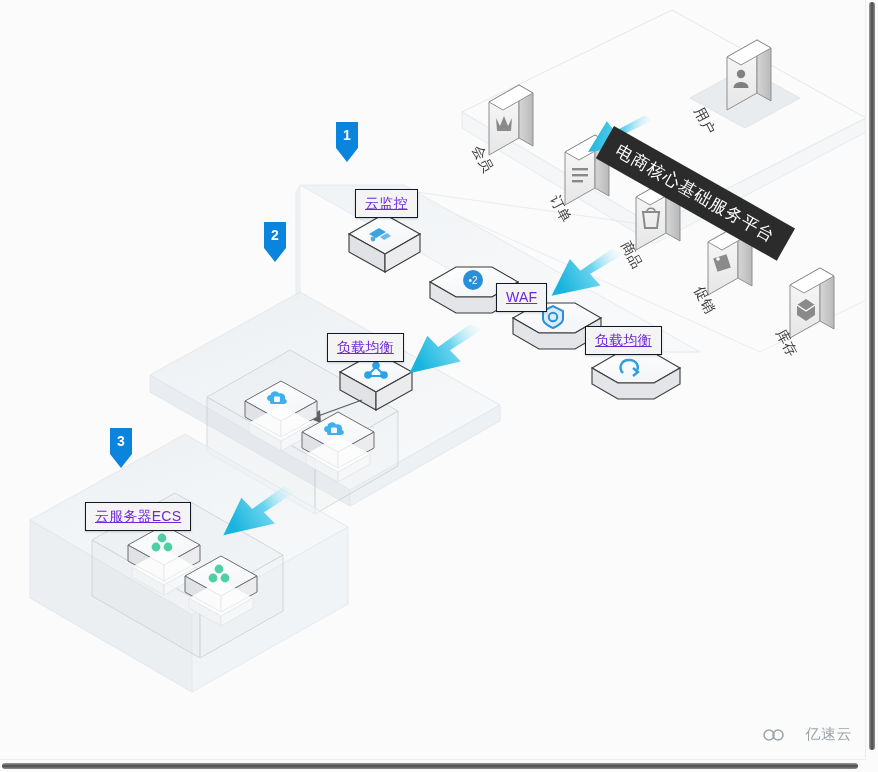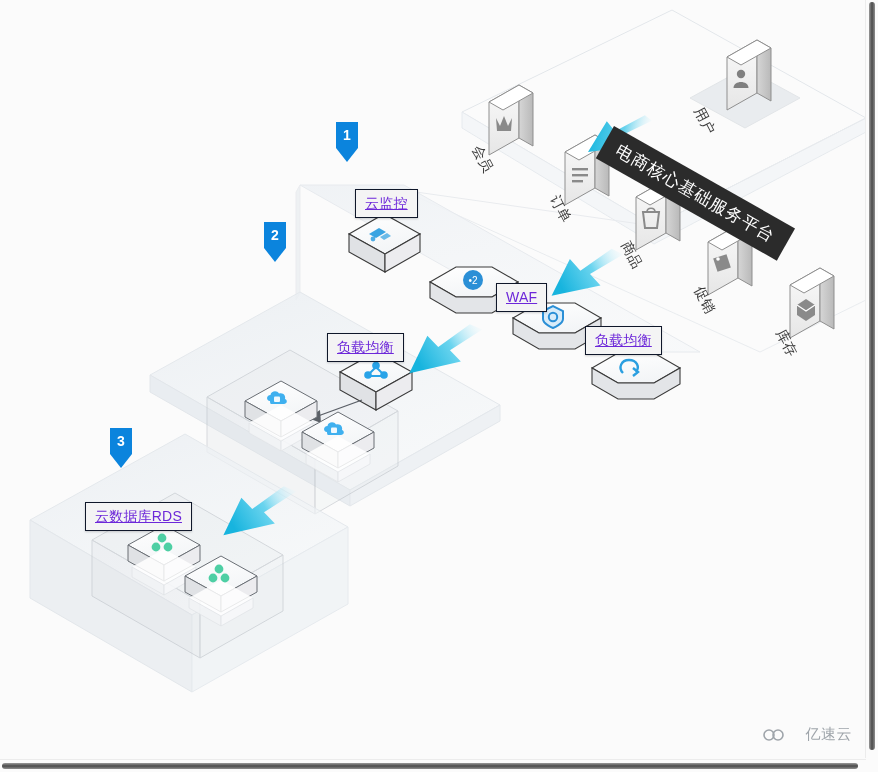--- a/index.html
+++ b/index.html
@@ -356,21 +356,21 @@
     <div style="position:absolute;left:468px;top:150px;transform:rotate(62deg);font-size:14px;color:#3c3c3c;white-space:nowrap;">会员</div>
     <div style="position:absolute;left:546px;top:200px;transform:rotate(62deg);font-size:14px;color:#3c3c3c;white-space:nowrap;">订单</div>
     <div style="position:absolute;left:617px;top:246px;transform:rotate(62deg);font-size:14px;color:#3c3c3c;white-space:nowrap;">商品</div>
     <div style="position:absolute;left:690px;top:291px;transform:rotate(62deg);font-size:14px;color:#3c3c3c;white-space:nowrap;">促销</div>
     <div style="position:absolute;left:772px;top:334px;transform:rotate(62deg);font-size:14px;color:#3c3c3c;white-space:nowrap;">库存</div>
 
     <div class="chip" style="left:355px;top:189px;">云监控</div>
     <div class="chip lat" style="left:496px;top:283px;">WAF</div>
     <div class="chip" style="left:585px;top:326px;">负载均衡</div>
     <div class="chip" style="left:327px;top:333px;">负载均衡</div>
-    <div class="chip" style="left:85px;top:502px;">云数据库RDS</div>
+    <div class="chip" style="left:85px;top:502px;">云服务器ECS</div>
 
     <div class="pin" style="left:336px;top:122px;">
       <div class="body"></div>
       <div class="tipv"></div>
       <span>1</span>
     </div>
     <div class="pin" style="left:264px;top:222px;">
       <div class="body"></div>
       <div class="tipv"></div>
       <span>2</span>

